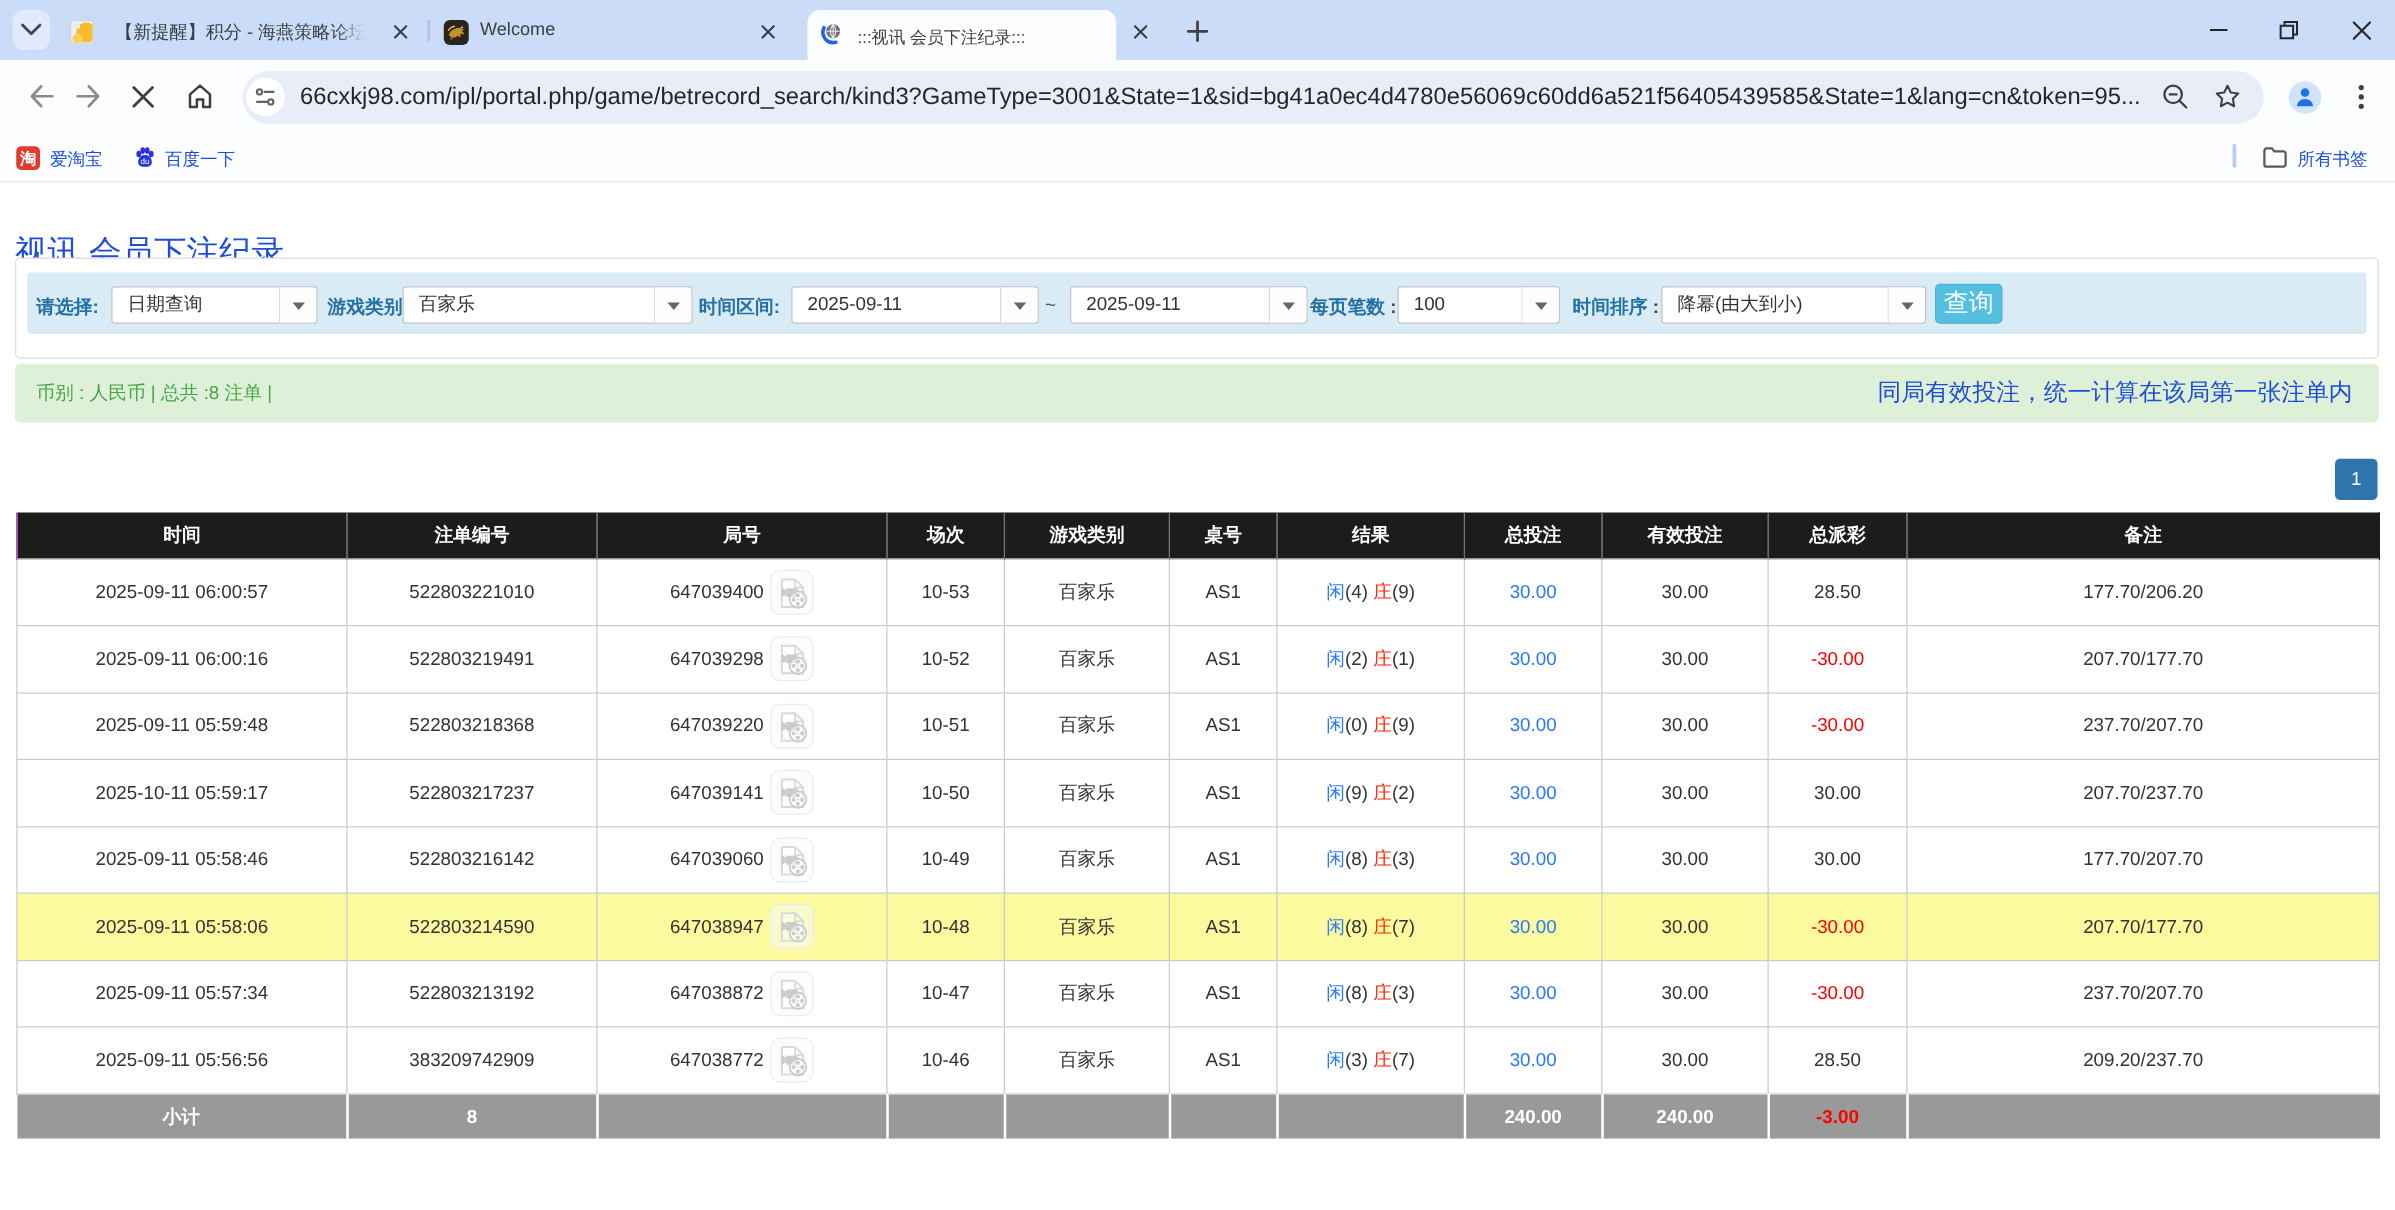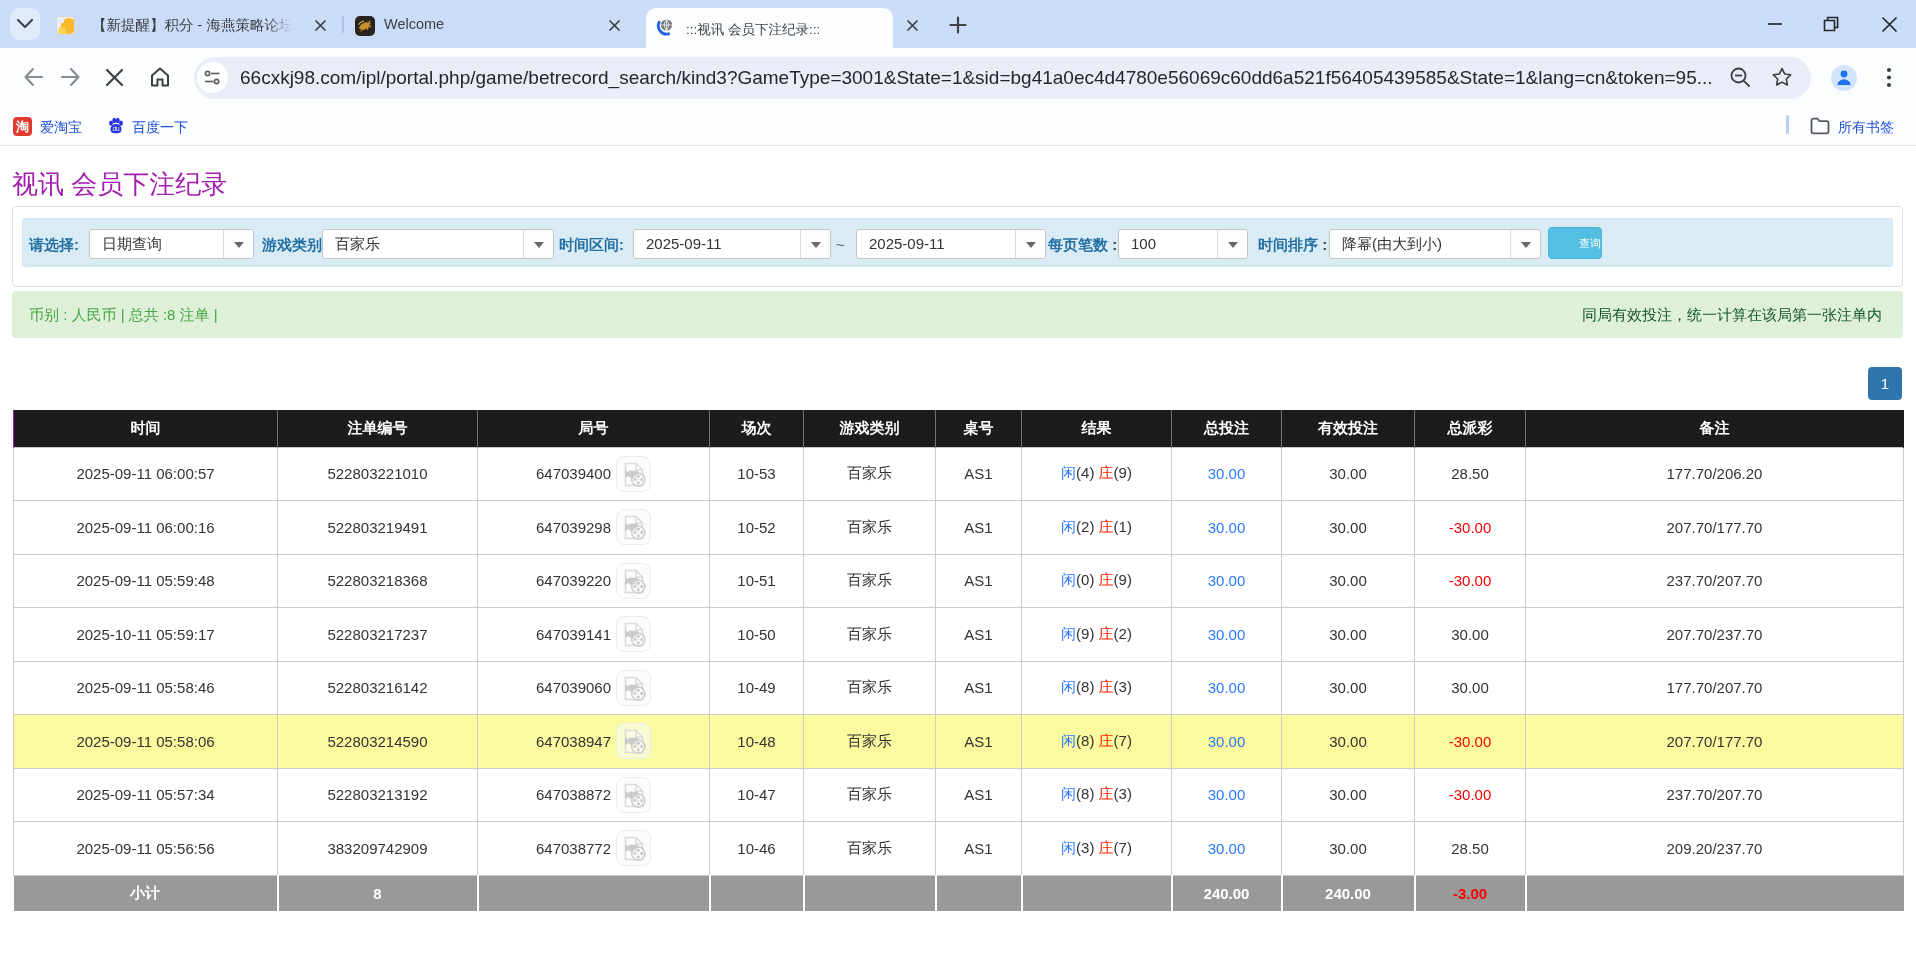--- a/index.html
+++ b/index.html
@@ -17,32 +17,32 @@
 .foot.l:before{left:-10px}.foot.r:before{left:0px}
 .favsq{position:absolute;width:20px;height:20px;border-radius:4px}
 .xbtn{stroke:#3c4043;stroke-width:1.7;stroke-linecap:round}
 
 #omni{position:absolute;left:194px;top:57px;width:1617px;height:42px;border-radius:21px;background:#e9edf8}
 #omnicirc{position:absolute;left:197px;top:62px;width:31px;height:31px;border-radius:50%;background:#fff}
 #urltxt{position:absolute;left:240px;top:57px;height:42px;line-height:42px;width:1490px;font-size:19px;color:#24262a;white-space:nowrap;overflow:hidden;letter-spacing:0px}
 
 .bktxt{font-size:14px;color:#1d4ed8}
 
-#ptitle{position:absolute;left:12px;top:167px;font-size:26px;color:#a21caf;letter-spacing:0px}
+#ptitle{position:absolute;left:12px;top:184px;font-size:26px;color:#1d4ed8;letter-spacing:0px}
 #fpanel{position:absolute;left:12px;top:206px;width:1891px;height:81px;background:#fff;border:1px solid #ddd;border-radius:4px}
 #fbar{position:absolute;left:22px;top:218px;width:1871px;height:49px;background:#d9ecf6;border:1px solid #cfe7f2;border-radius:3px}
 .flab{position:absolute;top:236px;font-size:15px;font-weight:bold;color:#2470a3;white-space:nowrap}
 .fbox{position:absolute;top:229px;height:30px;background:#fff;border:1px solid #c4c4c4;border-radius:3px}
 .fbox .tx{position:absolute;left:12px;top:0;height:28px;line-height:28px;font-size:15px;color:#333;white-space:nowrap}
 .arwb{position:absolute;right:0;top:0;width:30px;height:28px;border-left:1px solid #d9d9d9;background:#fdfdfd;border-radius:0 3px 3px 0}
 .arwb:after{content:"";position:absolute;left:10px;top:12px;border:5px solid transparent;border-top:6px solid #666}
-#qbtn{position:absolute;left:1548px;top:227px;width:54px;height:32px;background:#54bfe0;border:1px solid #46b3d6;border-radius:4px;color:#fff;font-size:11px;text-align:right;line-height:30px}
+#qbtn{position:absolute;left:1548px;top:227px;width:54px;height:32px;background:#54bfe0;border:1px solid #46b3d6;border-radius:4px;color:#fff;font-size:20px;text-align:center;line-height:30px}
 #gbar{position:absolute;left:12px;top:291px;width:1891px;height:47px;background:#dff0d8;border-radius:4px}
 #gbar .lt{position:absolute;left:17px;top:0;height:47px;line-height:47px;font-size:15px;color:#46a546}
-#gbar .rt{position:absolute;right:21px;top:0;height:29px;line-height:47px;font-size:15px;color:#14532d}
+#gbar .rt{position:absolute;right:21px;top:0;height:29px;line-height:47px;font-size:19px;color:#1d4ed8}
 #pg1{position:absolute;left:1868px;top:367px;width:34px;height:33px;background:#2e75ad;border-radius:4px;color:#fff;font-size:15px;text-align:center;line-height:33px}
 
 #btable{position:absolute;left:13px;top:410px;border-collapse:collapse;table-layout:fixed;width:1890px}
 #btable th{background:#1c1c1c;color:#fff;font-size:15px;font-weight:bold;height:37px;border-right:1px solid #757575;border-left:1px solid #757575;text-align:center}
 #btable th:first-child{border-left:1px solid #a21caf}
 #btable th:last-child{border-right:1px solid #1c1c1c}
 #btable td{height:53.5px;border:1px solid #ccc;font-size:15px;color:#333;text-align:center;background:#fff;padding:0}
 #btable tr.yl td{background:#fbfa9e}
 #btable tr.sum td{background:#999;color:#fff;font-weight:bold;height:36px;border-left:2px solid #fff;border-right:2px solid #fff;border-top:0;border-bottom:0}
 #btable tr.sum td:first-child{border-left:0}

